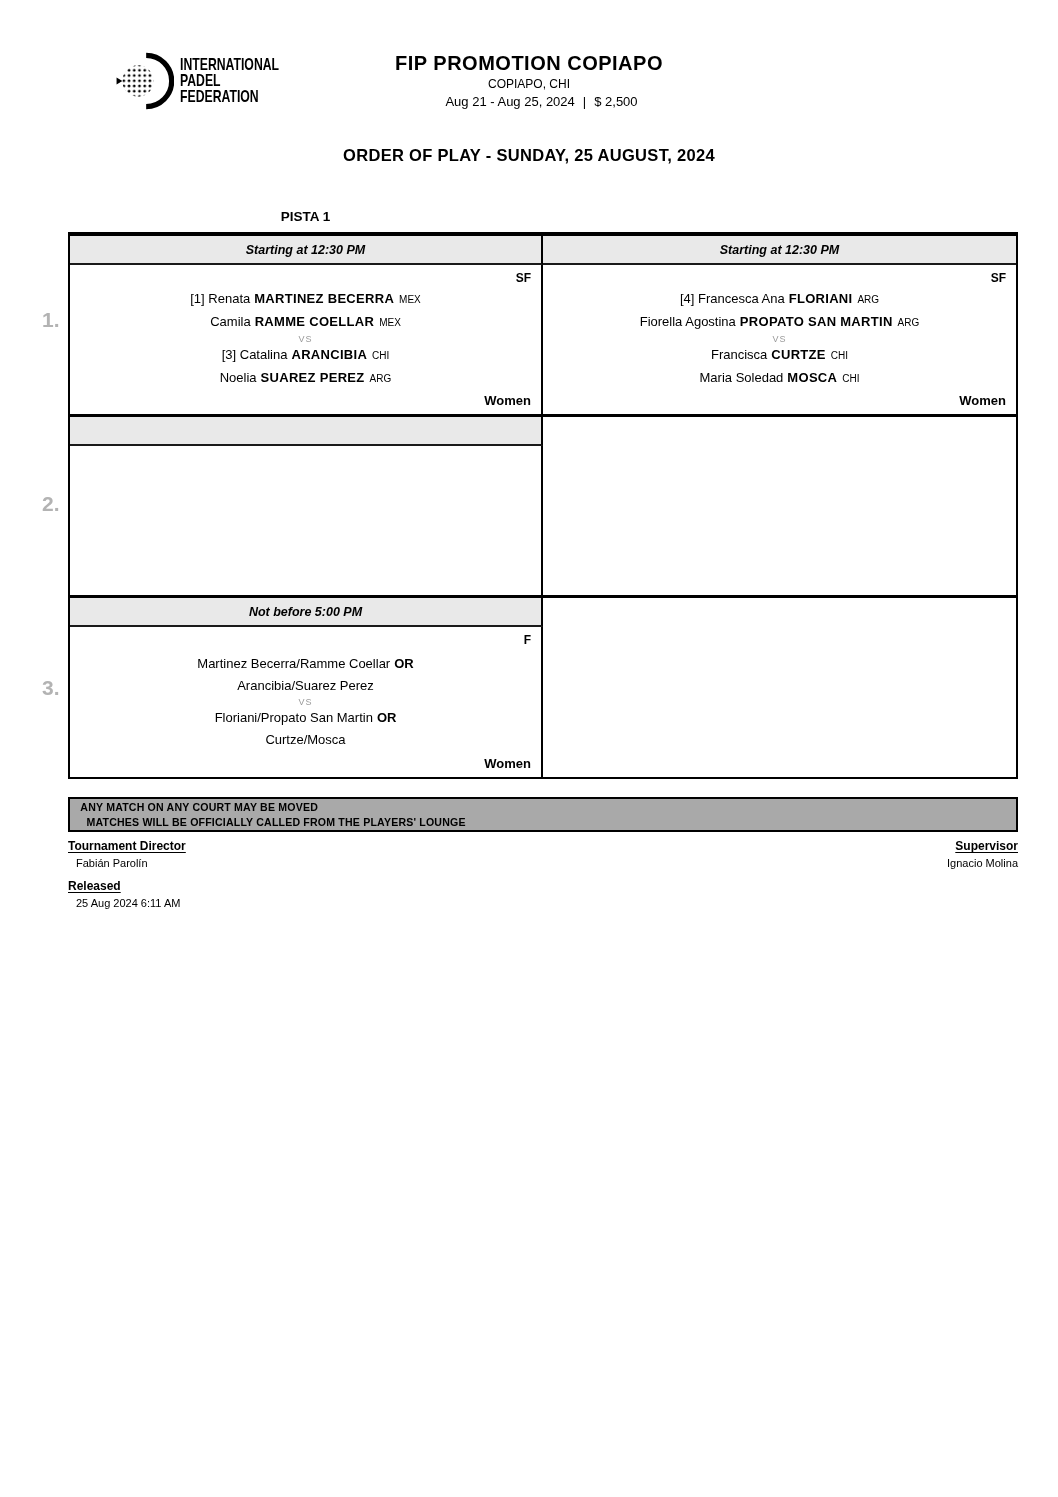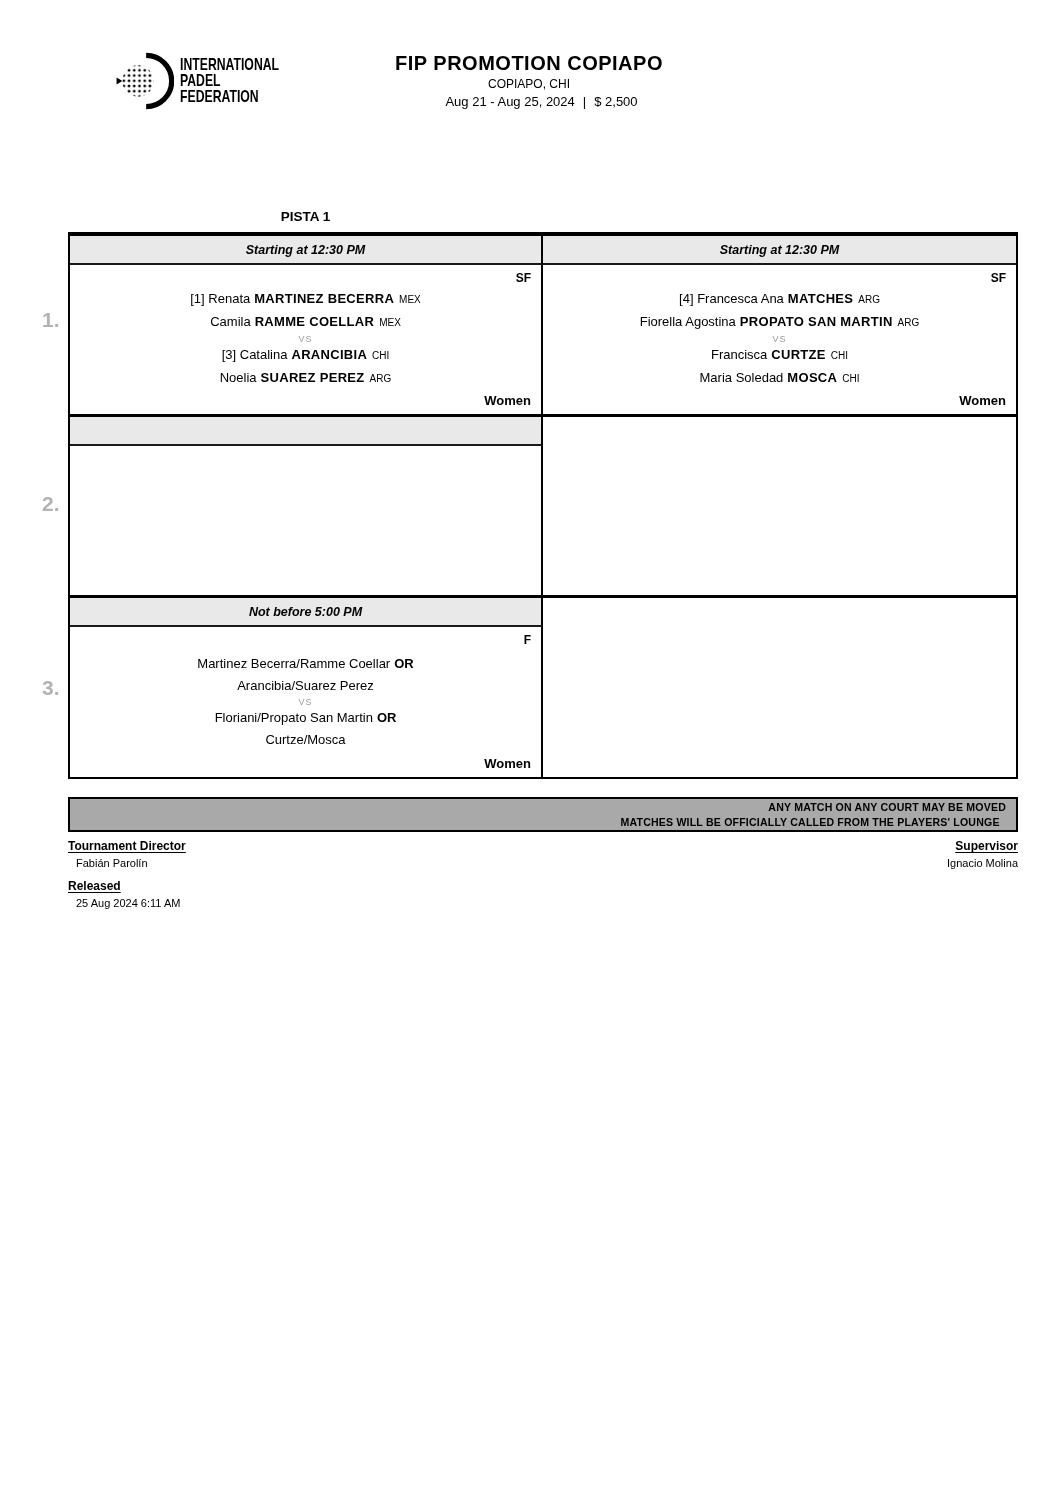--- a/index.html
+++ b/index.html
@@ -74,21 +74,21 @@
   .orline .or { font-weight: bold; padding-left: 4px; }
 
   
   .rownum { position: absolute; left: 42px; width: 24px; font-size: 21px; font-weight: bold; color: #b3b3b3; text-align: left; }
   .rn1 { top: 308px; } .rn2 { top: 492px; } .rn3 { top: 676px; }
 
   
   .notice {
     position: absolute; left: 68px; top: 797px; width: 950px; height: 35px;
     background: #a9a9a9; border: 2px solid #000;
-    display: flex; flex-direction: column; align-items: flex-end; justify-content: center;
+    display: flex; flex-direction: column; align-items: flex-start; justify-content: center;
   }
   .notice div { font-size: 11.5px; font-weight: bold; line-height: 15px; letter-spacing: 0.2px;
                 transform: scaleX(0.92); transform-origin: center; white-space: nowrap; }
 
   
   .officials-left { position: absolute; left: 68px; top: 839px; }
   .officials-right { position: absolute; right: 40px; top: 839px; text-align: right; }
   .off-label { font-size: 12px; font-weight: bold; text-decoration: underline; text-underline-offset: 2px; margin-bottom: 4px; }
   .off-name { font-size: 11px; margin-bottom: 10px; padding-left: 8px; }
 </style>
@@ -114,20 +114,21 @@
       <div>FEDERATION</div>
     </div>
   </div>
 
   <div class="hdr-center evt-title">FIP PROMOTION COPIAPO</div>
   <div class="hdr-center evt-loc">COPIAPO, CHI</div>
   <div class="hdr-center evt-dates">
     <span>Aug 21 - Aug 25, 2024</span><span class="sep">|</span><span>$ 2,500</span>
   </div>
 
+  <div class="hdr-center oop-title">ORDER OF PLAY - SUNDAY, 25 AUGUST, 2024</div>
 
   <div class="court-label c1">PISTA 1</div>
 
   <div class="rownum rn1">1.</div>
   <div class="rownum rn2">2.</div>
   <div class="rownum rn3">3.</div>
 
   <div class="oop-table">
 
     <div class="band col-l g11b">Starting at 12:30 PM</div>
@@ -150,21 +151,21 @@
           <span class="pre">Noelia</span><span class="surname">SUAREZ PEREZ</span><span class="cc">ARG</span>
         </div>
       </div>
       <div class="category">Women</div>
     </div>
 
     <div class="body-cell sep-b g21">
       <div class="round">SF</div>
       <div class="players">
         <div class="pline">
-          <span class="pre">[4]  Francesca Ana</span><span class="surname">MATCHES</span><span class="cc">ARG</span>
+          <span class="pre">[4]  Francesca Ana</span><span class="surname">FLORIANI</span><span class="cc">ARG</span>
         </div>
         <div class="pline">
           <span class="pre">Fiorella Agostina</span><span class="surname">PROPATO SAN MARTIN</span><span class="cc">ARG</span>
         </div>
         <div class="vs">VS</div>
         <div class="pline">
           <span class="pre">Francisca</span><span class="surname">CURTZE</span><span class="cc">CHI</span>
         </div>
         <div class="pline">
           <span class="pre">Maria Soledad</span><span class="surname">MOSCA</span><span class="cc">CHI</span>

